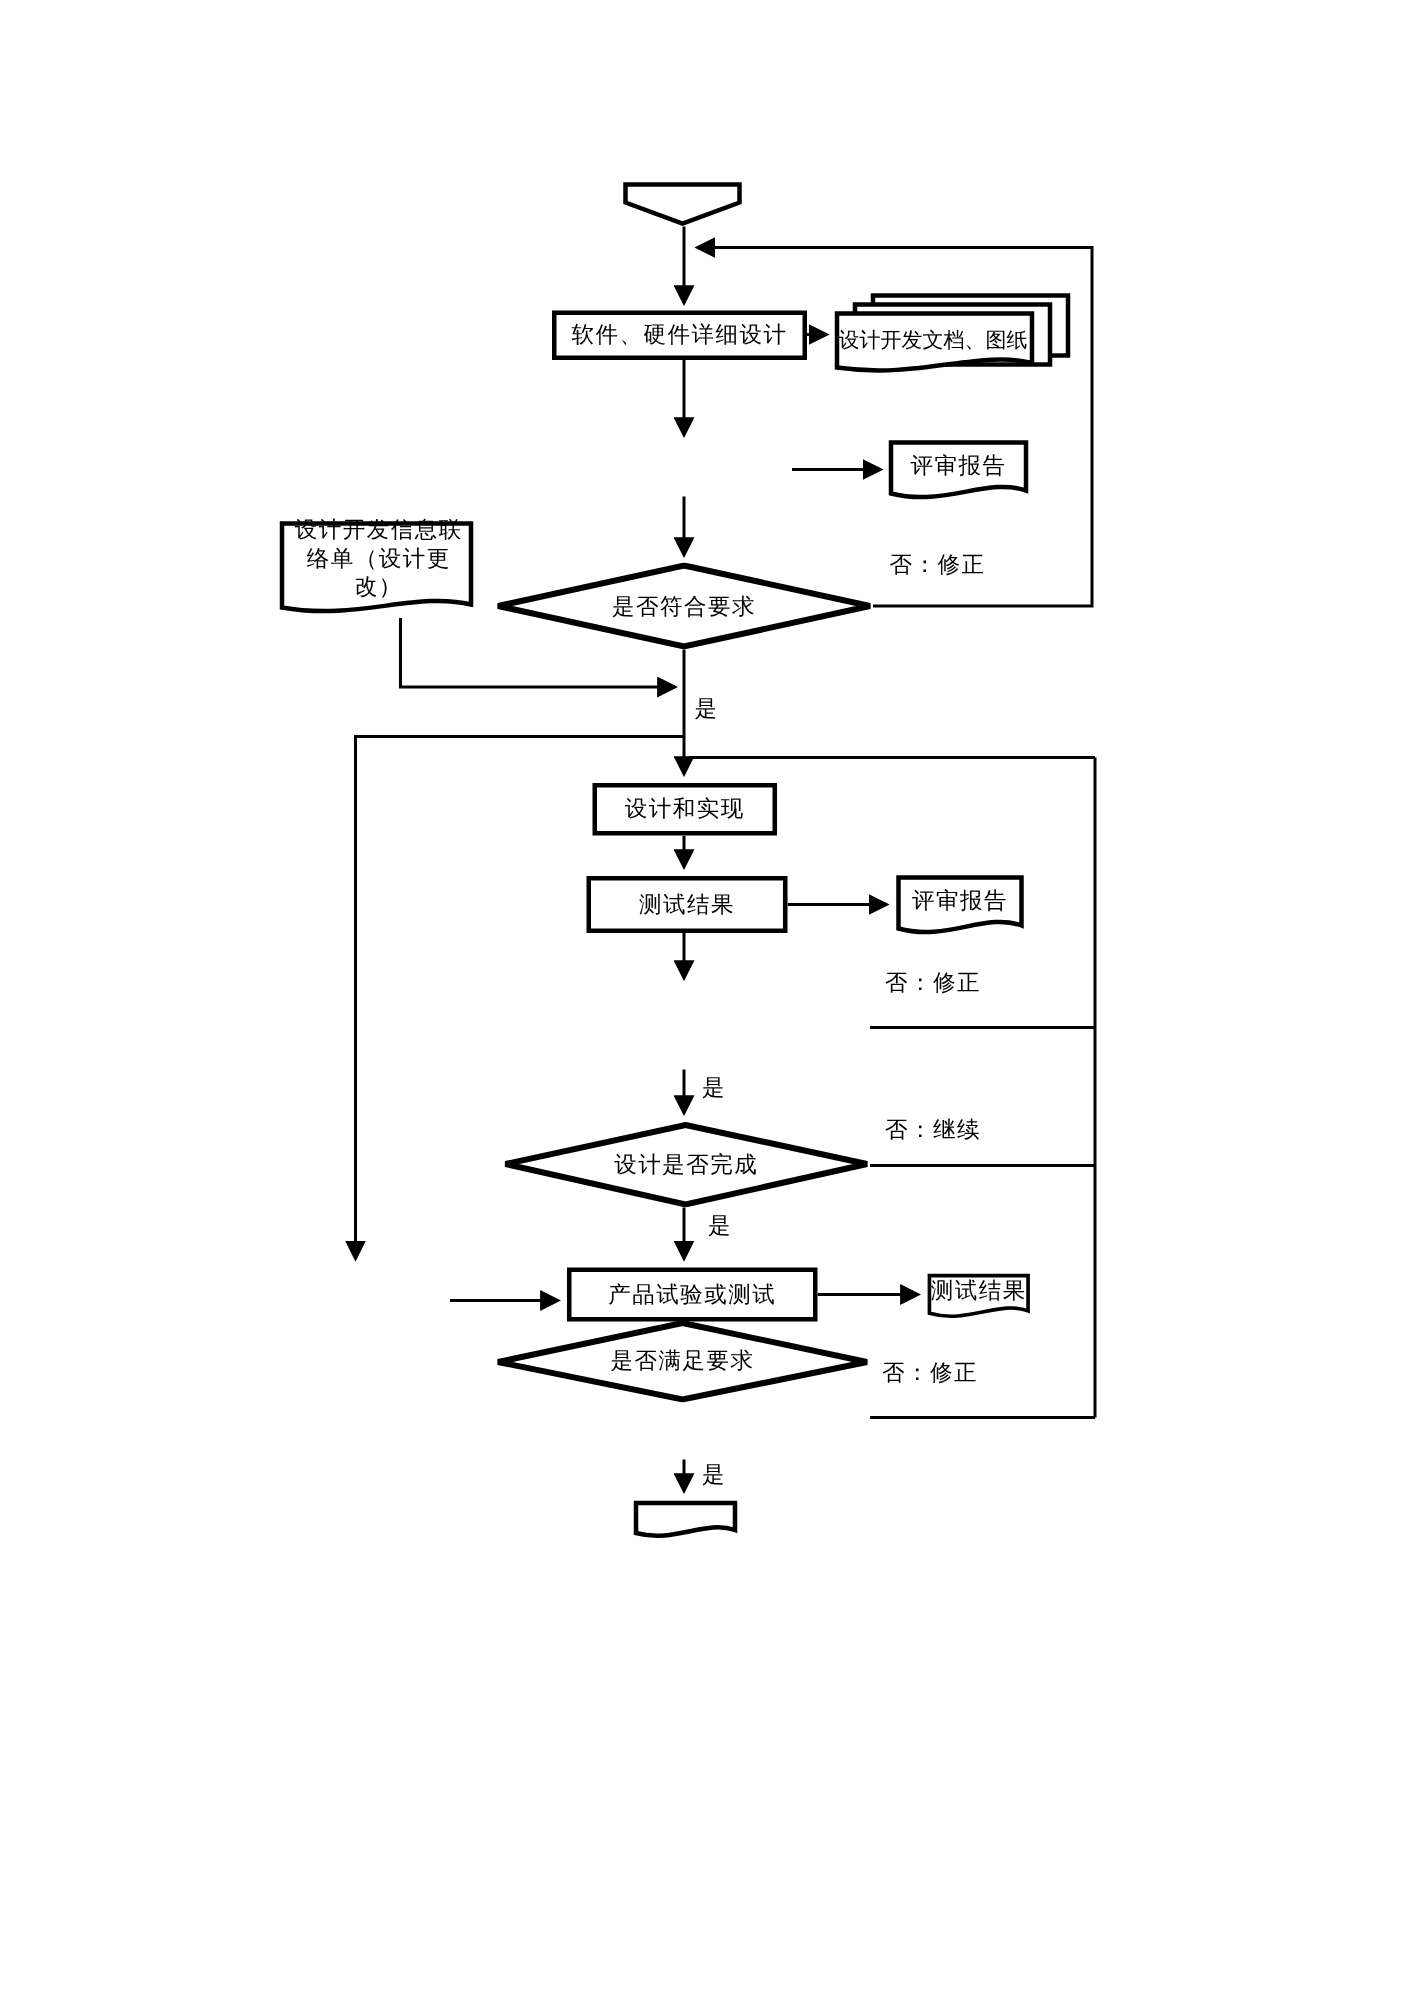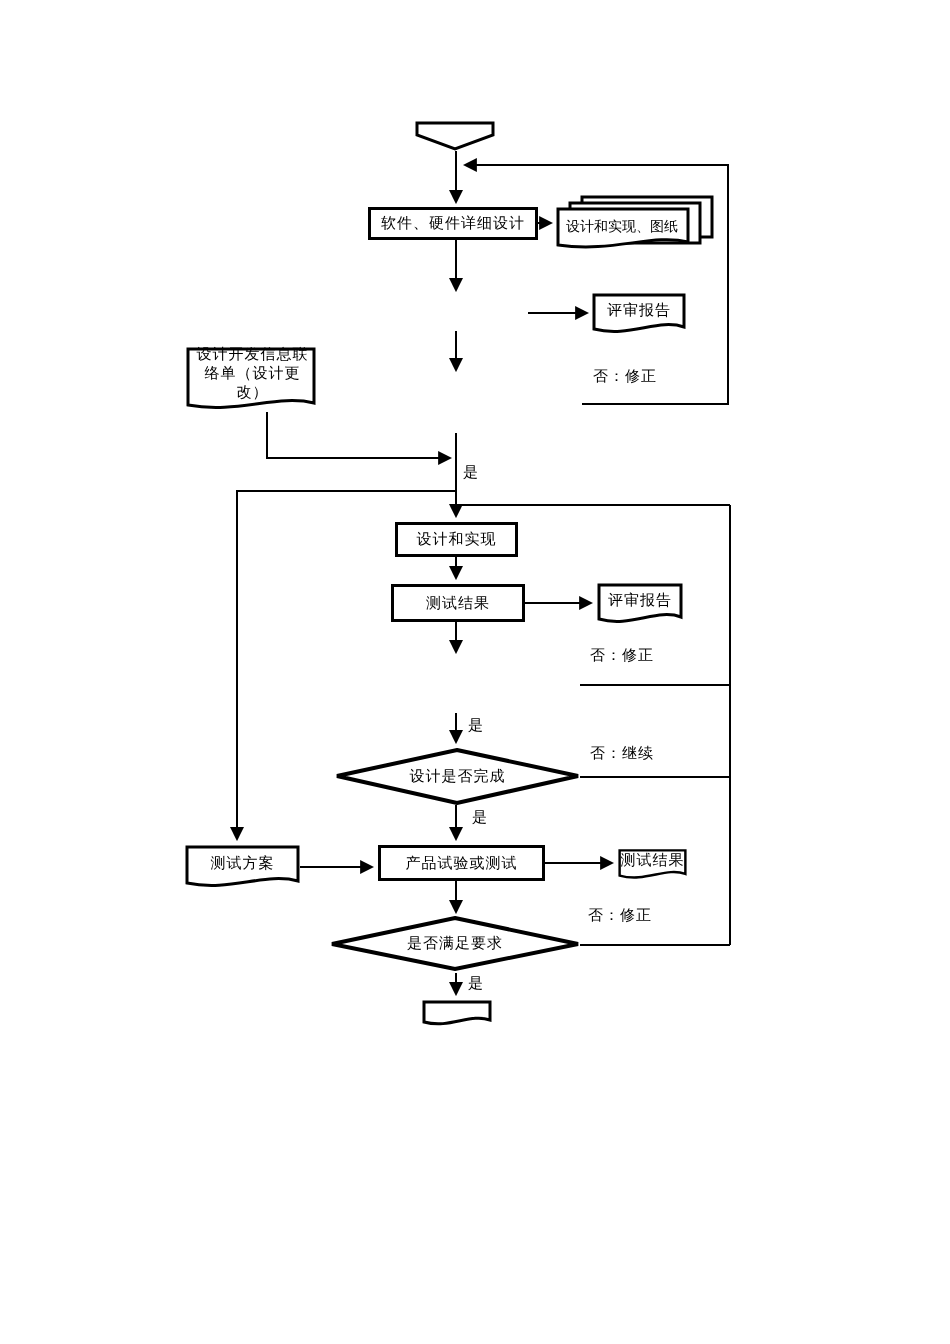--- a/index.html
+++ b/index.html
@@ -80,39 +80,45 @@
   <div class="node box" style="left:368px;top:207px;width:170px;height:33px;">
     <span class="lbl">软件、硬件详细设计</span>
   </div>
 
   <div class="node doc-stack" style="left:556px;top:195px;width:158px;height:58px;">
     <svg viewBox="0 0 158 58">
       <rect class="shape" stroke-width="3" x="26" y="2" width="130" height="40"></rect>
       <rect class="shape" stroke-width="3" x="14" y="8" width="130" height="40"></rect>
       <path class="shape" stroke-width="3" d="M2,14 H132 V47 C96,38 58,58 2,50 Z"></path>
     </svg>
-    <span class="lbl">设计和实现、图纸</span>
+    <span class="lbl">设计开发文档、图纸</span>
   </div>
 
 
   <div class="node doc" style="left:592px;top:293px;width:94px;height:43px;">
     <svg viewBox="0 0 94 43">
         <path class="shape" stroke-width="3" d="M2,2 H92 V34 C66,25 38,45 2,36 Z"></path>
       </svg>
     <span class="lbl">评审报告</span>
   </div>
 
   <div class="node doc info" style="left:186px;top:347px;width:130px;height:65px;">
     <svg viewBox="0 0 130 65">
         <path class="shape" stroke-width="3" d="M2,2 H128 V56 C91,47 52,67 2,58 Z"></path>
       </svg>
     <span class="lbl">设计开发信息联
 络单（设计更改）</span>
   </div>
 
+  <div class="node" style="left:330px;top:375px;width:252px;height:58px;">
+    <svg viewBox="0 0 252 58">
+        <polygon class="shape" stroke-width="4" points="126,2 250,29 126,56 2,29"></polygon>
+      </svg>
+    <span class="lbl">是否符合要求</span>
+  </div>
 
   <div class="node box" style="left:395px;top:522px;width:123px;height:35px;">
     <span class="lbl">设计和实现</span>
   </div>
 
   <div class="node box" style="left:391px;top:584px;width:134px;height:38px;">
     <span class="lbl">测试结果</span>
   </div>
 
   <div class="node doc" style="left:597px;top:583px;width:86px;height:43px;">
@@ -123,39 +129,33 @@
   </div>
 
 
   <div class="node" style="left:335px;top:748px;width:245px;height:57px;">
     <svg viewBox="0 0 245 57">
         <polygon class="shape" stroke-width="4" points="122,2 243,28 122,55 2,28"></polygon>
       </svg>
     <span class="lbl">设计是否完成</span>
   </div>
 
-  <div class="node doc" style="left:185px;top:845px;width:115px;height:45px;">
-    <svg viewBox="0 0 115 45">
-        <path class="shape" stroke-width="3" d="M2,2 H113 V36 C80,27 46,47 2,38 Z"></path>
-      </svg>
-    <span class="lbl">测试方案</span>
-  </div>
 
   <div class="node box" style="left:378px;top:845px;width:167px;height:36px;">
     <span class="lbl">产品试验或测试</span>
   </div>
 
   <div class="node doc" style="left:618px;top:845px;width:69px;height:40px;">
     <svg viewBox="0 0 85 40">
         <path class="shape" stroke-width="3" d="M2,2 H83 V31 C59,22 34,42 2,33 Z"></path>
       </svg>
     <span class="lbl">测试结果</span>
   </div>
 
-  <div class="node" style="left:330px;top:916px;width:250px;height:55px;">
+  <div class="node" style="left:330px;top:880px;width:250px;height:55px;">
     <svg viewBox="0 0 250 55">
         <polygon class="shape" stroke-width="4" points="125,2 248,28 125,53 2,28"></polygon>
       </svg>
     <span class="lbl">是否满足要求</span>
   </div>
 
   <div class="node doc" style="left:422px;top:1000px;width:70px;height:28px;">
     <svg viewBox="0 0 70 28">
         <path class="shape" stroke-width="3" d="M2,2 H68 V20 C48,13 28,29 2,22 Z"></path>
       </svg>

